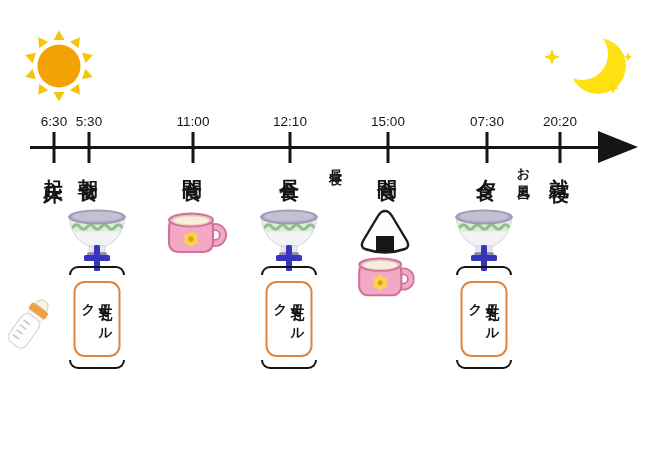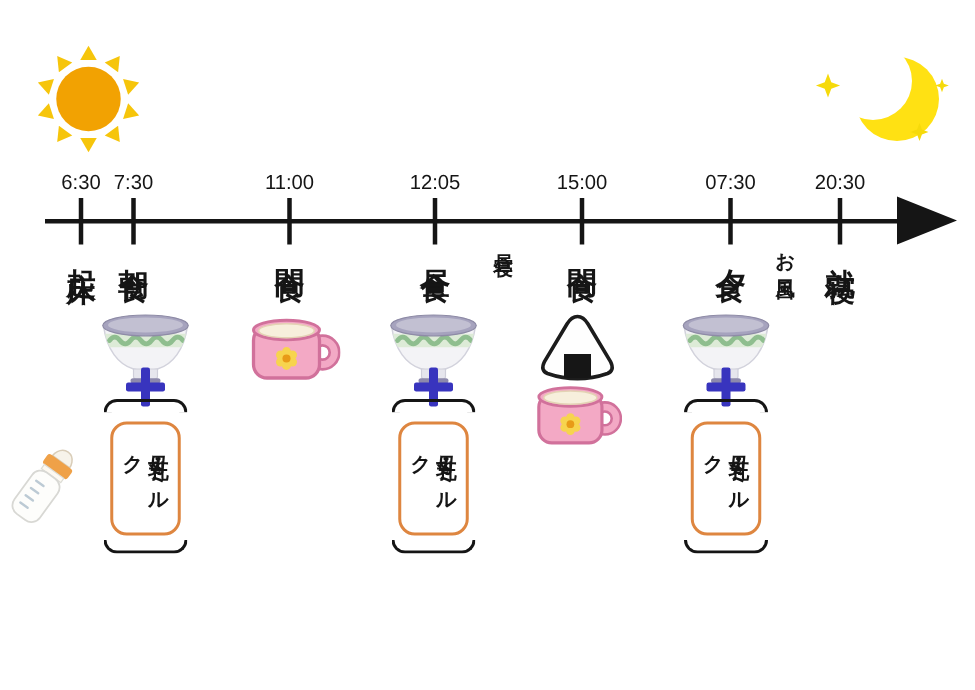--- a/index.html
+++ b/index.html
@@ -122,26 +122,26 @@
 
   <div class="tick" style="left:54px"></div>
   <div class="tick" style="left:89px"></div>
   <div class="tick" style="left:193px"></div>
   <div class="tick" style="left:290px"></div>
   <div class="tick" style="left:388px"></div>
   <div class="tick" style="left:487px"></div>
   <div class="tick" style="left:560px"></div>
 
   <div class="time" style="left:54px">6:30</div>
-  <div class="time" style="left:89px">7:30</div>
+  <div class="time" style="left:89px">5:30</div>
   <div class="time" style="left:193px">11:00</div>
-  <div class="time" style="left:290px">12:05</div>
+  <div class="time" style="left:290px">12:10</div>
   <div class="time" style="left:388px">15:00</div>
   <div class="time" style="left:487px">07:30</div>
-  <div class="time" style="left:560px">20:30</div>
+  <div class="time" style="left:560px">20:20</div>
 
   <div class="vlabel lg" style="left:54px">起床</div>
   <div class="vlabel lg" style="left:89px">朝食</div>
   <div class="vlabel lg" style="left:193px">間食</div>
   <div class="vlabel lg" style="left:290px">昼食</div>
   <div class="vlabel sm" style="left:335px">昼寝</div>
   <div class="vlabel lg" style="left:388px">間食</div>
   <div class="vlabel lg" style="left:487px">夕食</div>
   <div class="vlabel sm" style="left:523px">お風呂</div>
   <div class="vlabel lg" style="left:560px">就寝</div>

